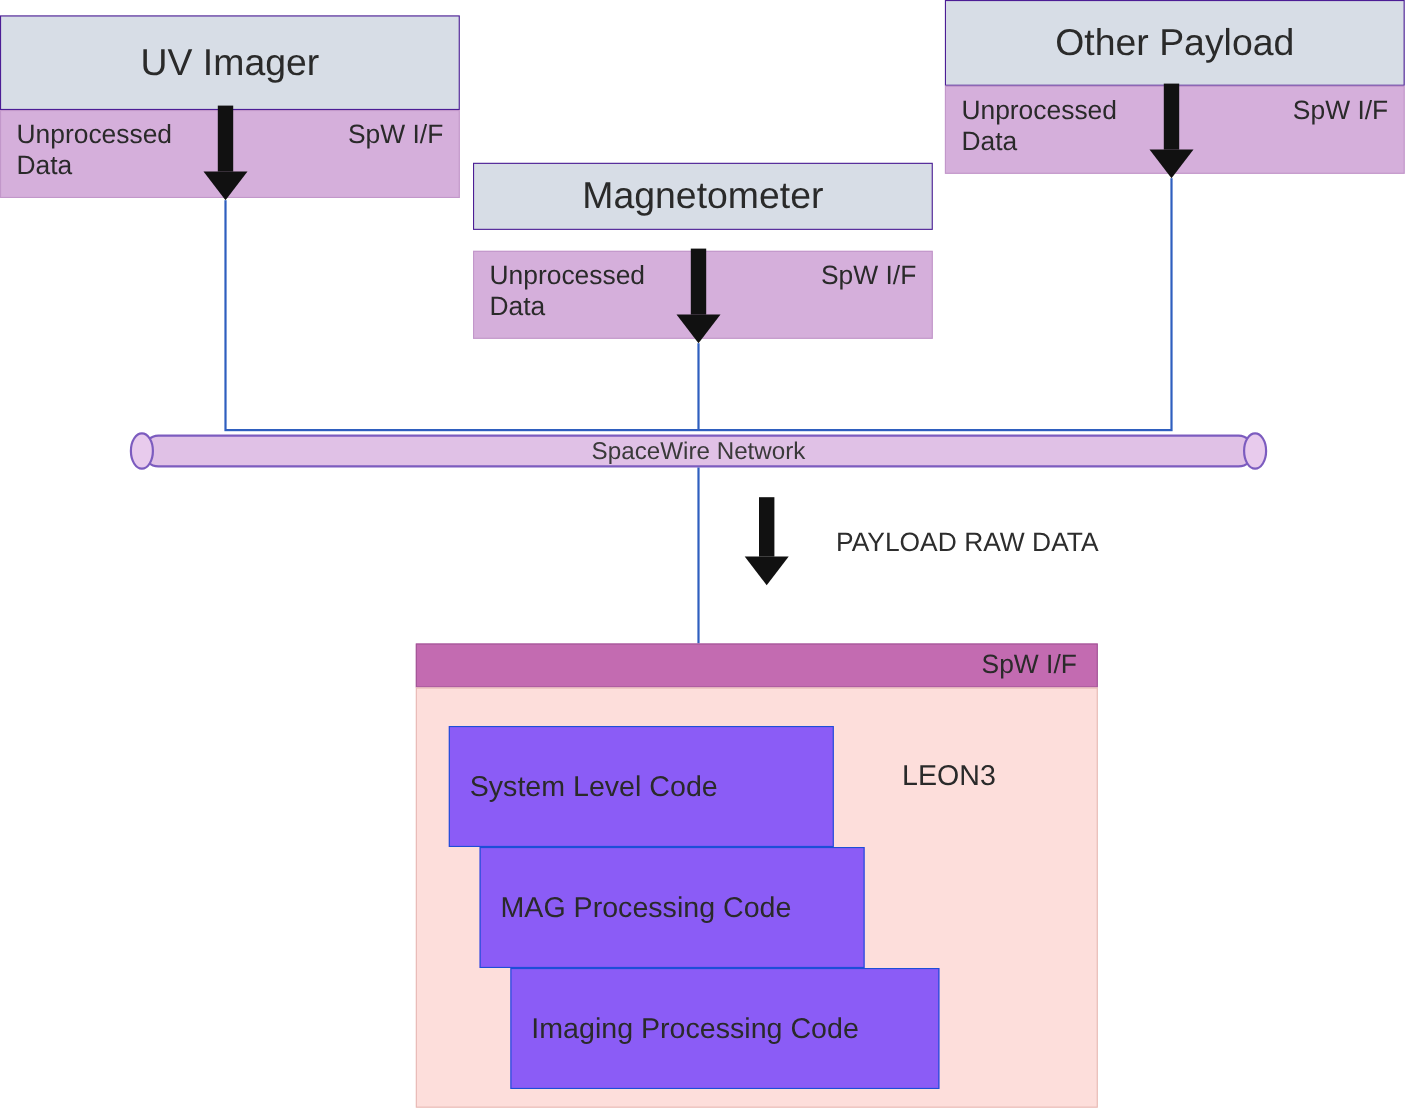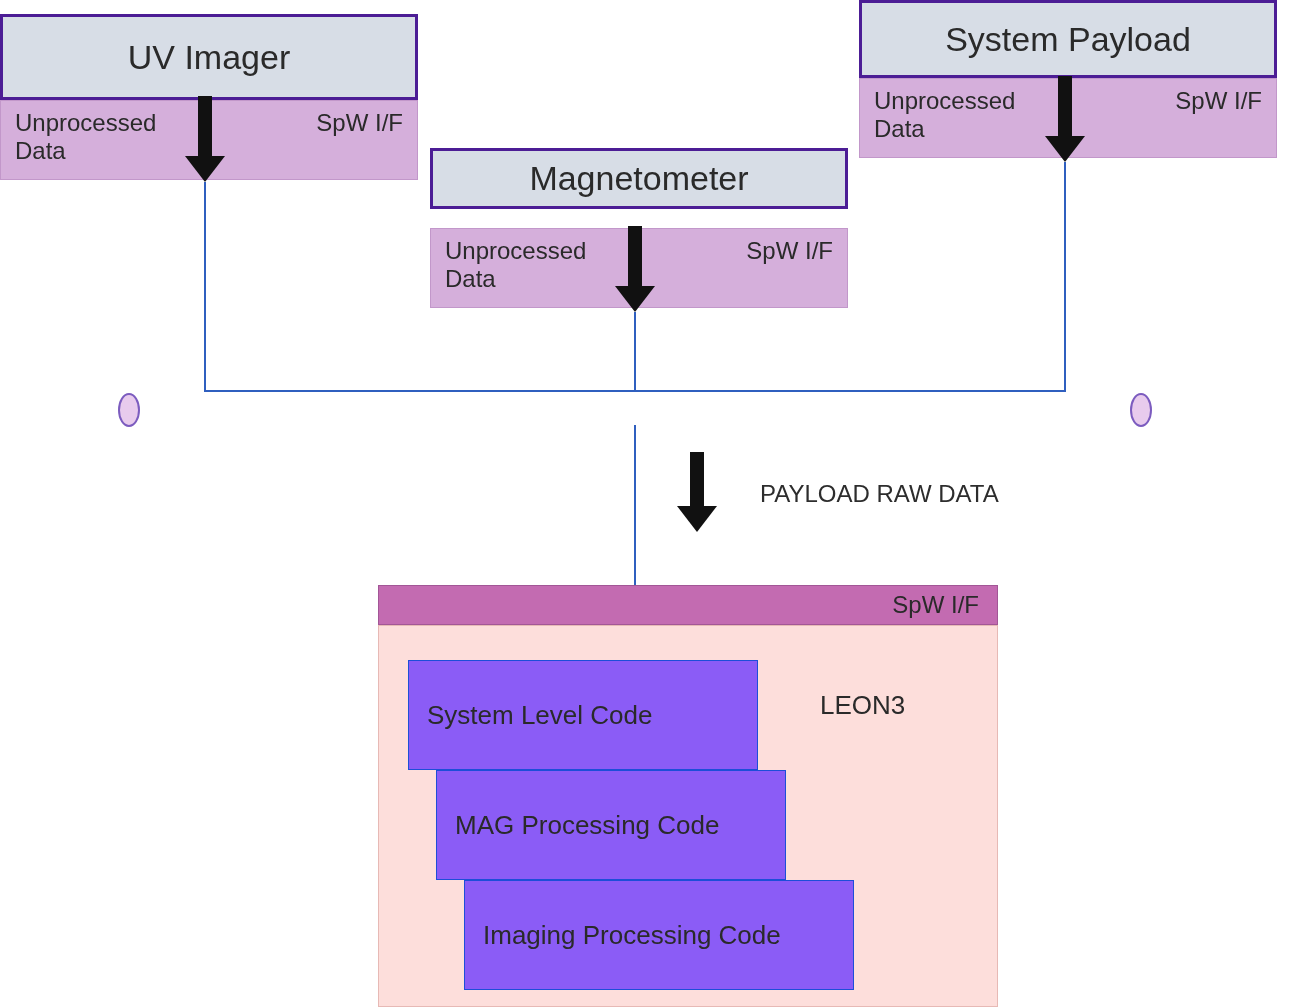--- a/index.html
+++ b/index.html
@@ -15,21 +15,21 @@
   .stage {
     position: relative;
     width: 1294px;
     height: 1008px;
   }
   .abs { position: absolute; box-sizing: border-box; }
 
   
   .titlebox {
     background: #d7dde6;
-    border: 3px solid #4c1d95;
+    border: 1px solid #4c1d95;
     font-size: 34px;
     display: flex;
     align-items: center;
     justify-content: center;
   }
 
   
   .ifbox {
     background: #d5afdb;
     border: 1px solid #c297ca;
@@ -131,21 +131,21 @@
     </div>
     <div class="right">SpW I/F</div>
   </div>
 
   <div class="abs arrow-stem" style="left:198px; top:96px; height:60px;"></div>
   <div class="abs arrow-head" style="left:185px; top:156px;"></div>
 
   <div class="abs vline" style="left:204px; top:182px; height:208px;"></div>
 
   <div class="abs titlebox" style="left:859px; top:0px; width:418px; height:78px;">
-    <span>System Payload</span>
+    <span>Other Payload</span>
   </div>
   <div class="abs ifbox" style="left:859px; top:78px; width:418px; height:80px;">
     <div class="left">
       <div>Unprocessed</div>
       <div>Data</div>
     </div>
     <div class="right">SpW I/F</div>
   </div>
 
   <div class="abs arrow-stem" style="left:1058px; top:76px; height:60px;"></div>
@@ -164,20 +164,23 @@
     <div class="right">SpW I/F</div>
   </div>
 
   <div class="abs arrow-stem" style="left:628px; top:226px; height:60px;"></div>
   <div class="abs arrow-head" style="left:615px; top:286px;"></div>
 
   <div class="abs vline" style="left:634px; top:312px; height:78px;"></div>
 
   <div class="abs hline" style="left:204px; top:390px; width:862px;"></div>
 
+  <div class="abs pipe" style="left:130px; top:395px; width:1010px; height:30px;">
+    <span>SpaceWire Network</span>
+  </div>
   <div class="abs pipe-cap" style="left:118px; top:393px; width:22px; height:34px;"></div>
   <div class="abs pipe-cap" style="left:1130px; top:393px; width:22px; height:34px;"></div>
 
   <div class="abs vline" style="left:634px; top:425px; height:160px;"></div>
 
   <div class="abs arrow-stem" style="left:690px; top:452px; height:54px;"></div>
   <div class="abs arrow-head" style="left:677px; top:506px;"></div>
   <div class="abs raw-label" style="left:760px; top:480px;">PAYLOAD RAW DATA</div>
 
   <div class="abs proc-header" style="left:378px; top:585px; width:620px; height:40px;">

